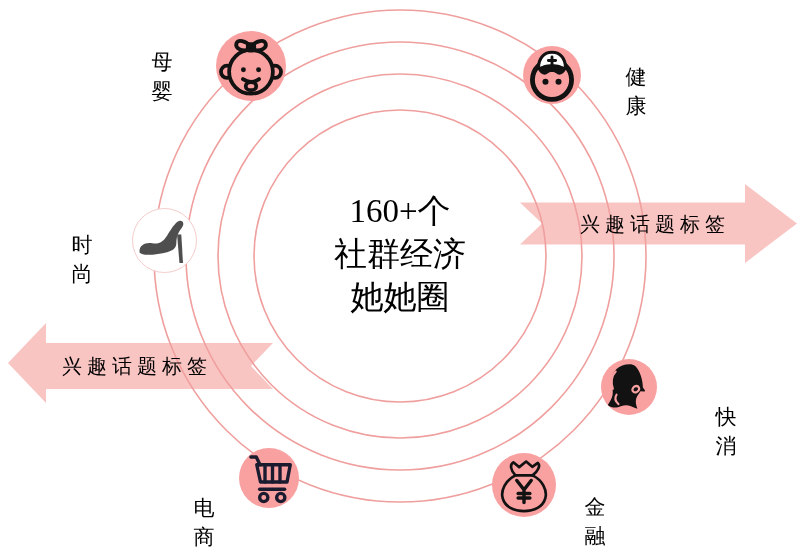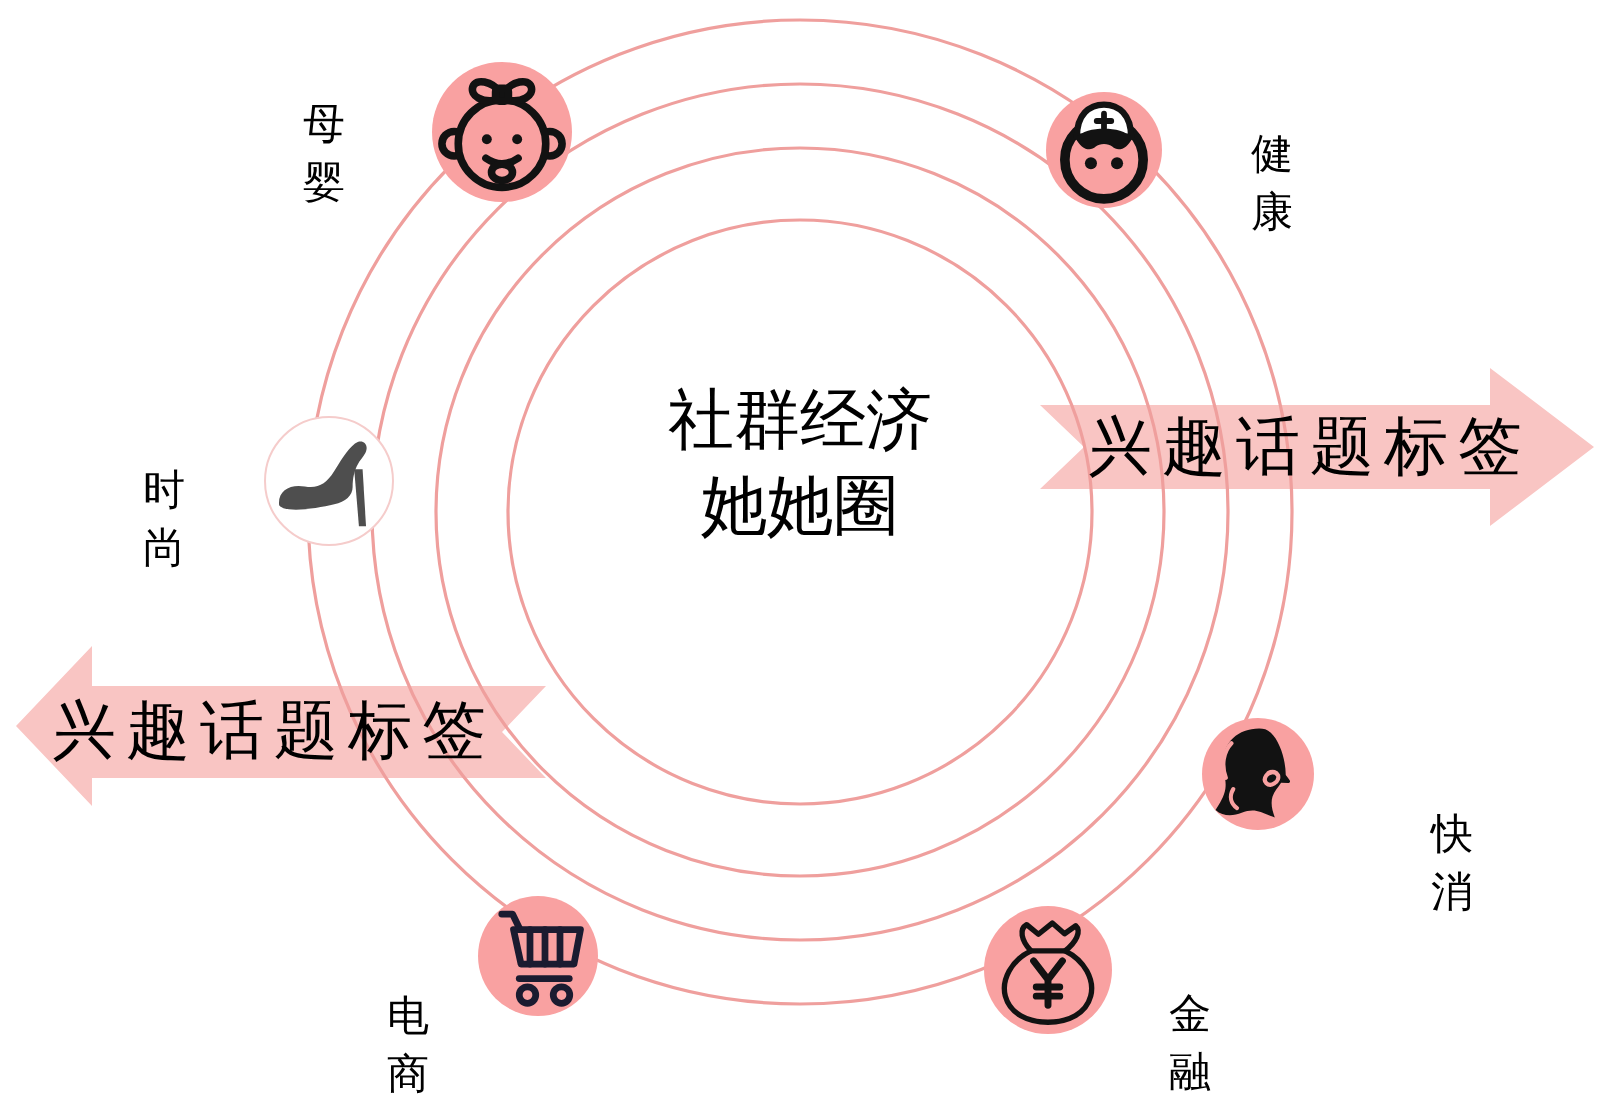--- a/index.html
+++ b/index.html
@@ -19,40 +19,41 @@
   .node-label{
     position:absolute;transform:translateX(-50%);
     font-size:21px;line-height:29px;text-align:center;white-space:pre-line;
   }
   .center-title{
     position:absolute;left:400px;top:190px;transform:translateX(-50%);
     text-align:center;font-size:33px;line-height:43px;white-space:nowrap;
   }
   .arrow-label{
     position:absolute;transform:translate(-50%,-50%);
-    font-size:32px;letter-spacing:5px;white-space:nowrap;
+    font-size:20px;letter-spacing:5px;white-space:nowrap;
   }
 </style>
 </head>
 <body>
 
 <div class="stage">
 
   <svg class="bg-svg" width="803" height="557" viewBox="0 0 803 557">
     <polygon class="arrow-shape" points="520,202.5 745,202.5 745,184 797,223.5 745,263 745,244.5 520,244.5 542,223.5"></polygon>
     <polygon class="arrow-shape" points="8,363 46,323 46,343 273,343 251,366 273,389 46,389 46,403"></polygon>
     <g class="rings">
       <circle cx="400" cy="256" r="146"></circle>
       <circle cx="400" cy="256" r="182"></circle>
       <circle cx="400" cy="256" r="214"></circle>
       <circle cx="400" cy="256" r="246"></circle>
     </g>
   </svg>
 
   <div class="center-title">
+    <div>160+个</div>
     <div>社群经济</div>
     <div>她她圈</div>
   </div>
 
   <div class="arrow-label" style="left:655px;top:224px">兴趣话题标签</div>
   <div class="arrow-label" style="left:137px;top:366px">兴趣话题标签</div>
 
   <div class="node" style="left:216px;top:31px;width:70px;height:70px">
     <svg viewBox="0 0 48 48">
       <g style="stroke:var(--ink,#121212)" fill="none" stroke-width="2.6" stroke-linecap="round" stroke-linejoin="round">

